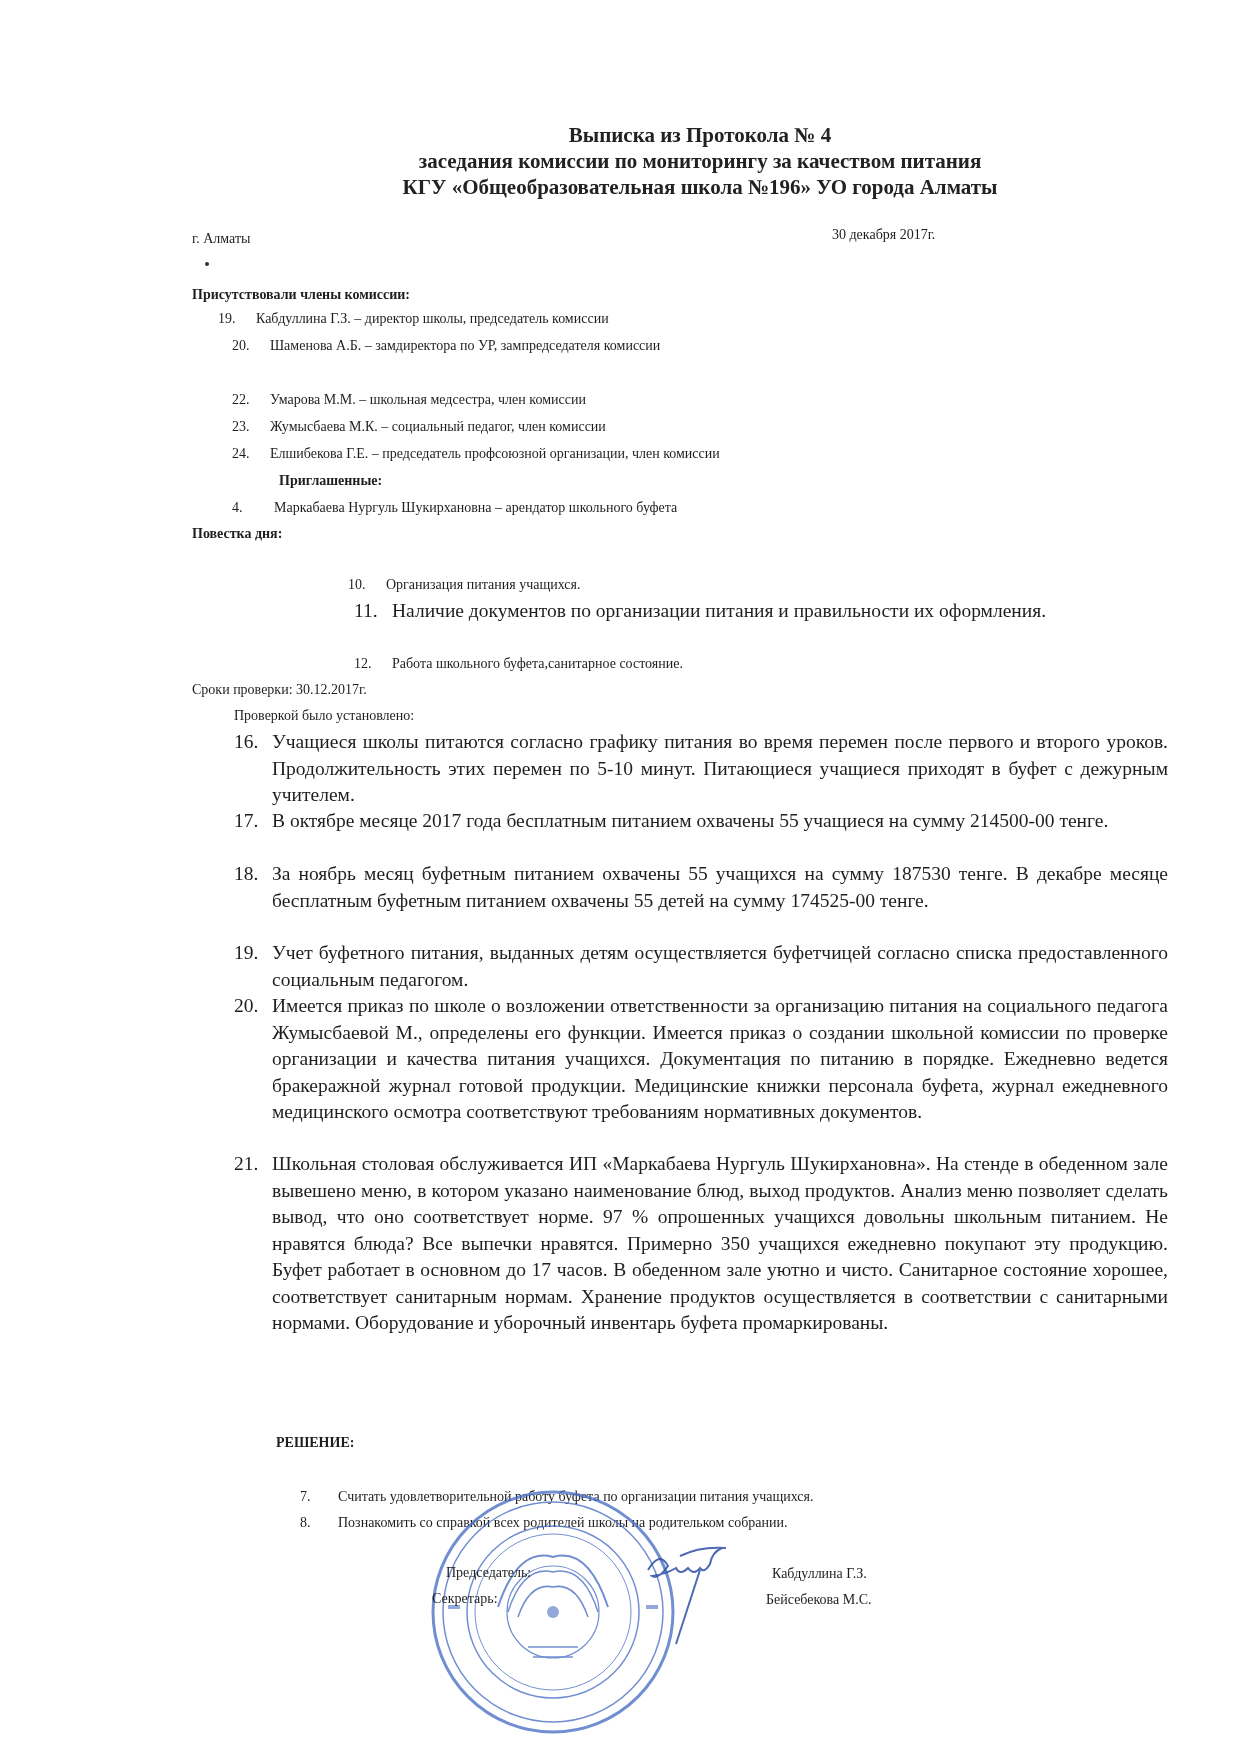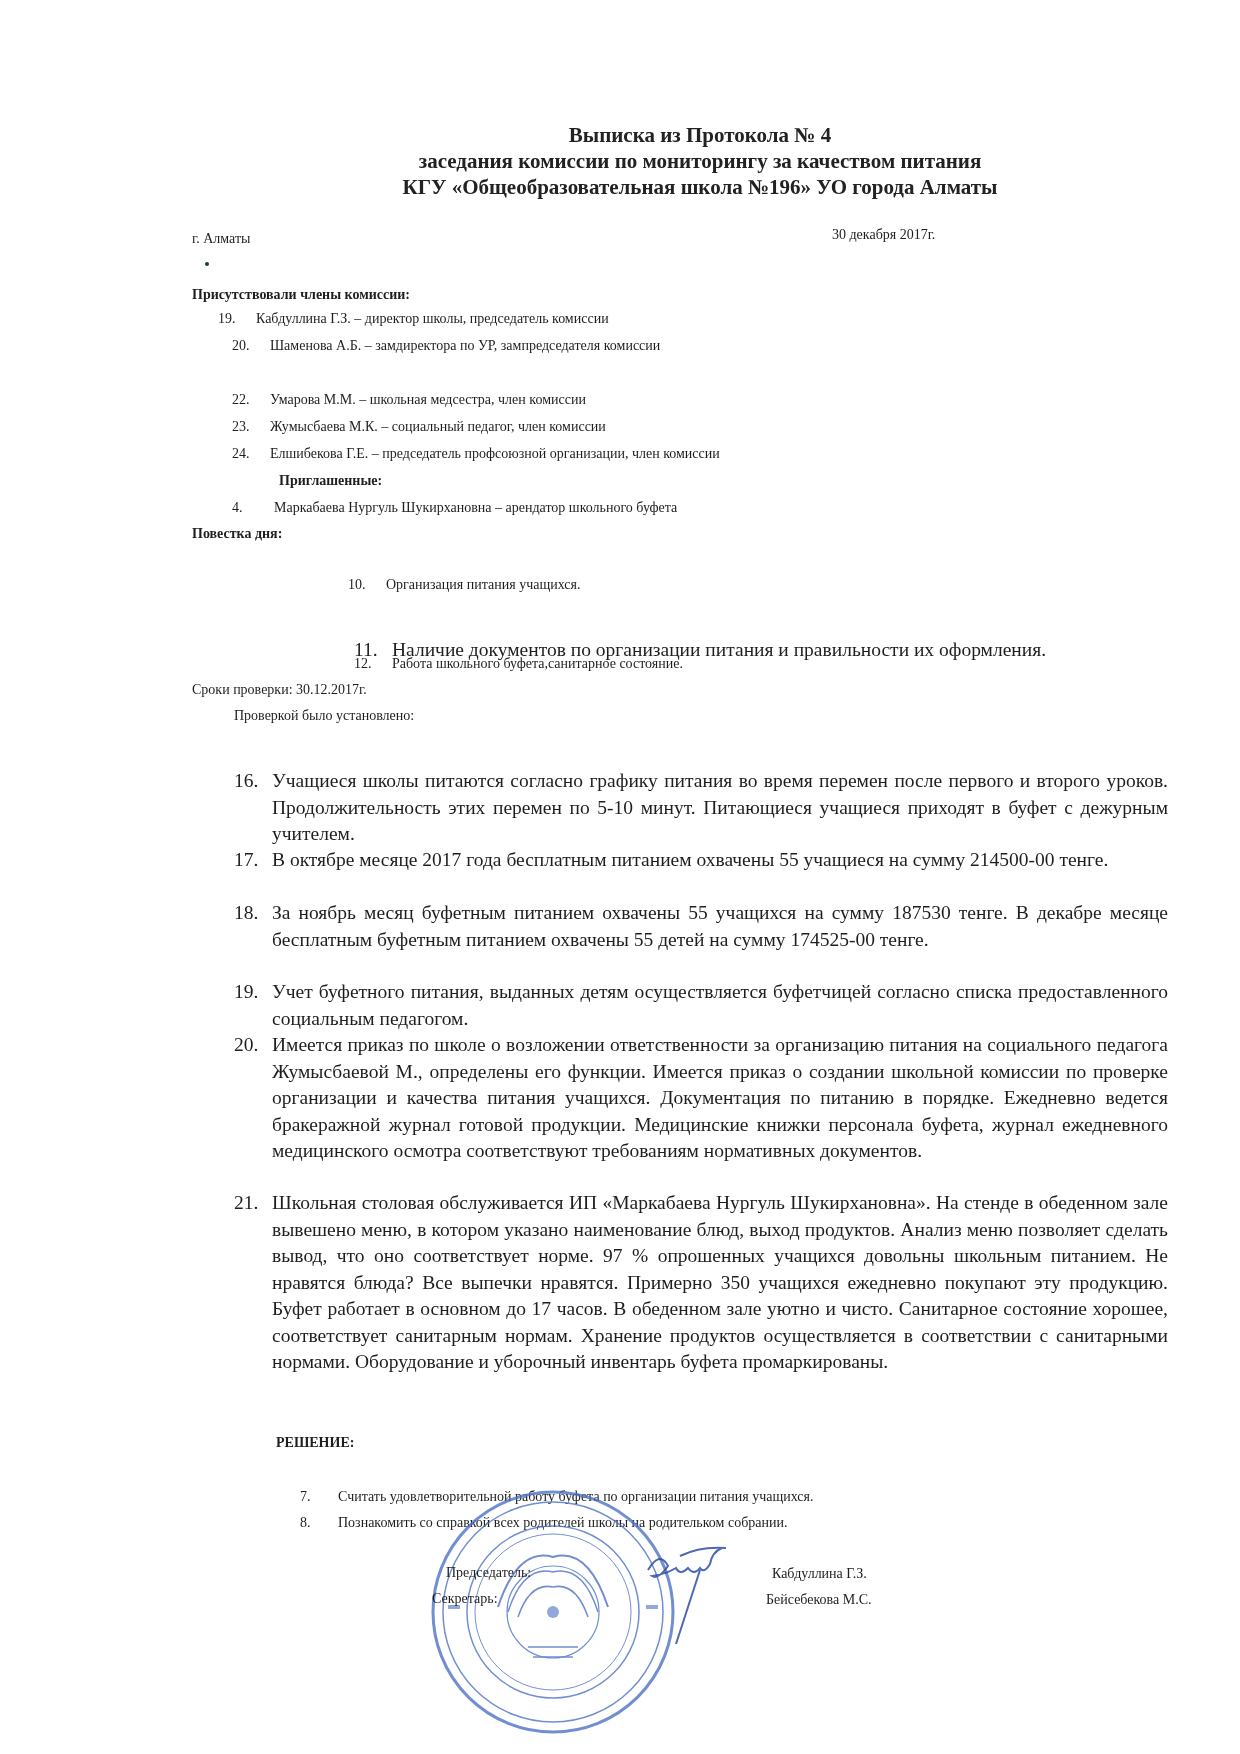--- a/index.html
+++ b/index.html
@@ -8,21 +8,21 @@
   .page { position: absolute; left: 0; top: 0; width: 1240px; height: 1754px; }
   .title { position: absolute; left: 0; width: 1240px; text-align: center;
            font-weight: bold; font-size: 21px; line-height: 26px; color: #222; }
   .t1 { top: 122px; left: 80px; }
   .t2 { top: 148px; left: 80px; }
   .t3 { top: 174px; left: 80px; }
   .abs { position: absolute; font-size: 14px; line-height: 26px; white-space: nowrap; }
   .bold { font-weight: bold; }
   .num { display: inline-block; width: 38px; }
   .num-wide { display: inline-block; width: 42px; }
-  .para { position: absolute; font-size: 19.5px; line-height: 26.5px; text-align: justify; margin-top: 39px; }
+  .para { position: absolute; font-size: 19.5px; line-height: 26.5px; text-align: justify; }
   .para .n { position: absolute; left: -38px; top: 0; }
   .dot { position: absolute; left: 205px; top: 262px; width: 4px; height: 4px; border-radius: 50%; background: #1e3a2a; }
   .stamp { position: absolute; left: 428px; top: 1487px; width: 250px; height: 250px; }
   .signature { position: absolute; left: 640px; top: 1540px; width: 90px; height: 110px; }
 </style>
 </head>
 <body>
 
 <div class="page">
 

